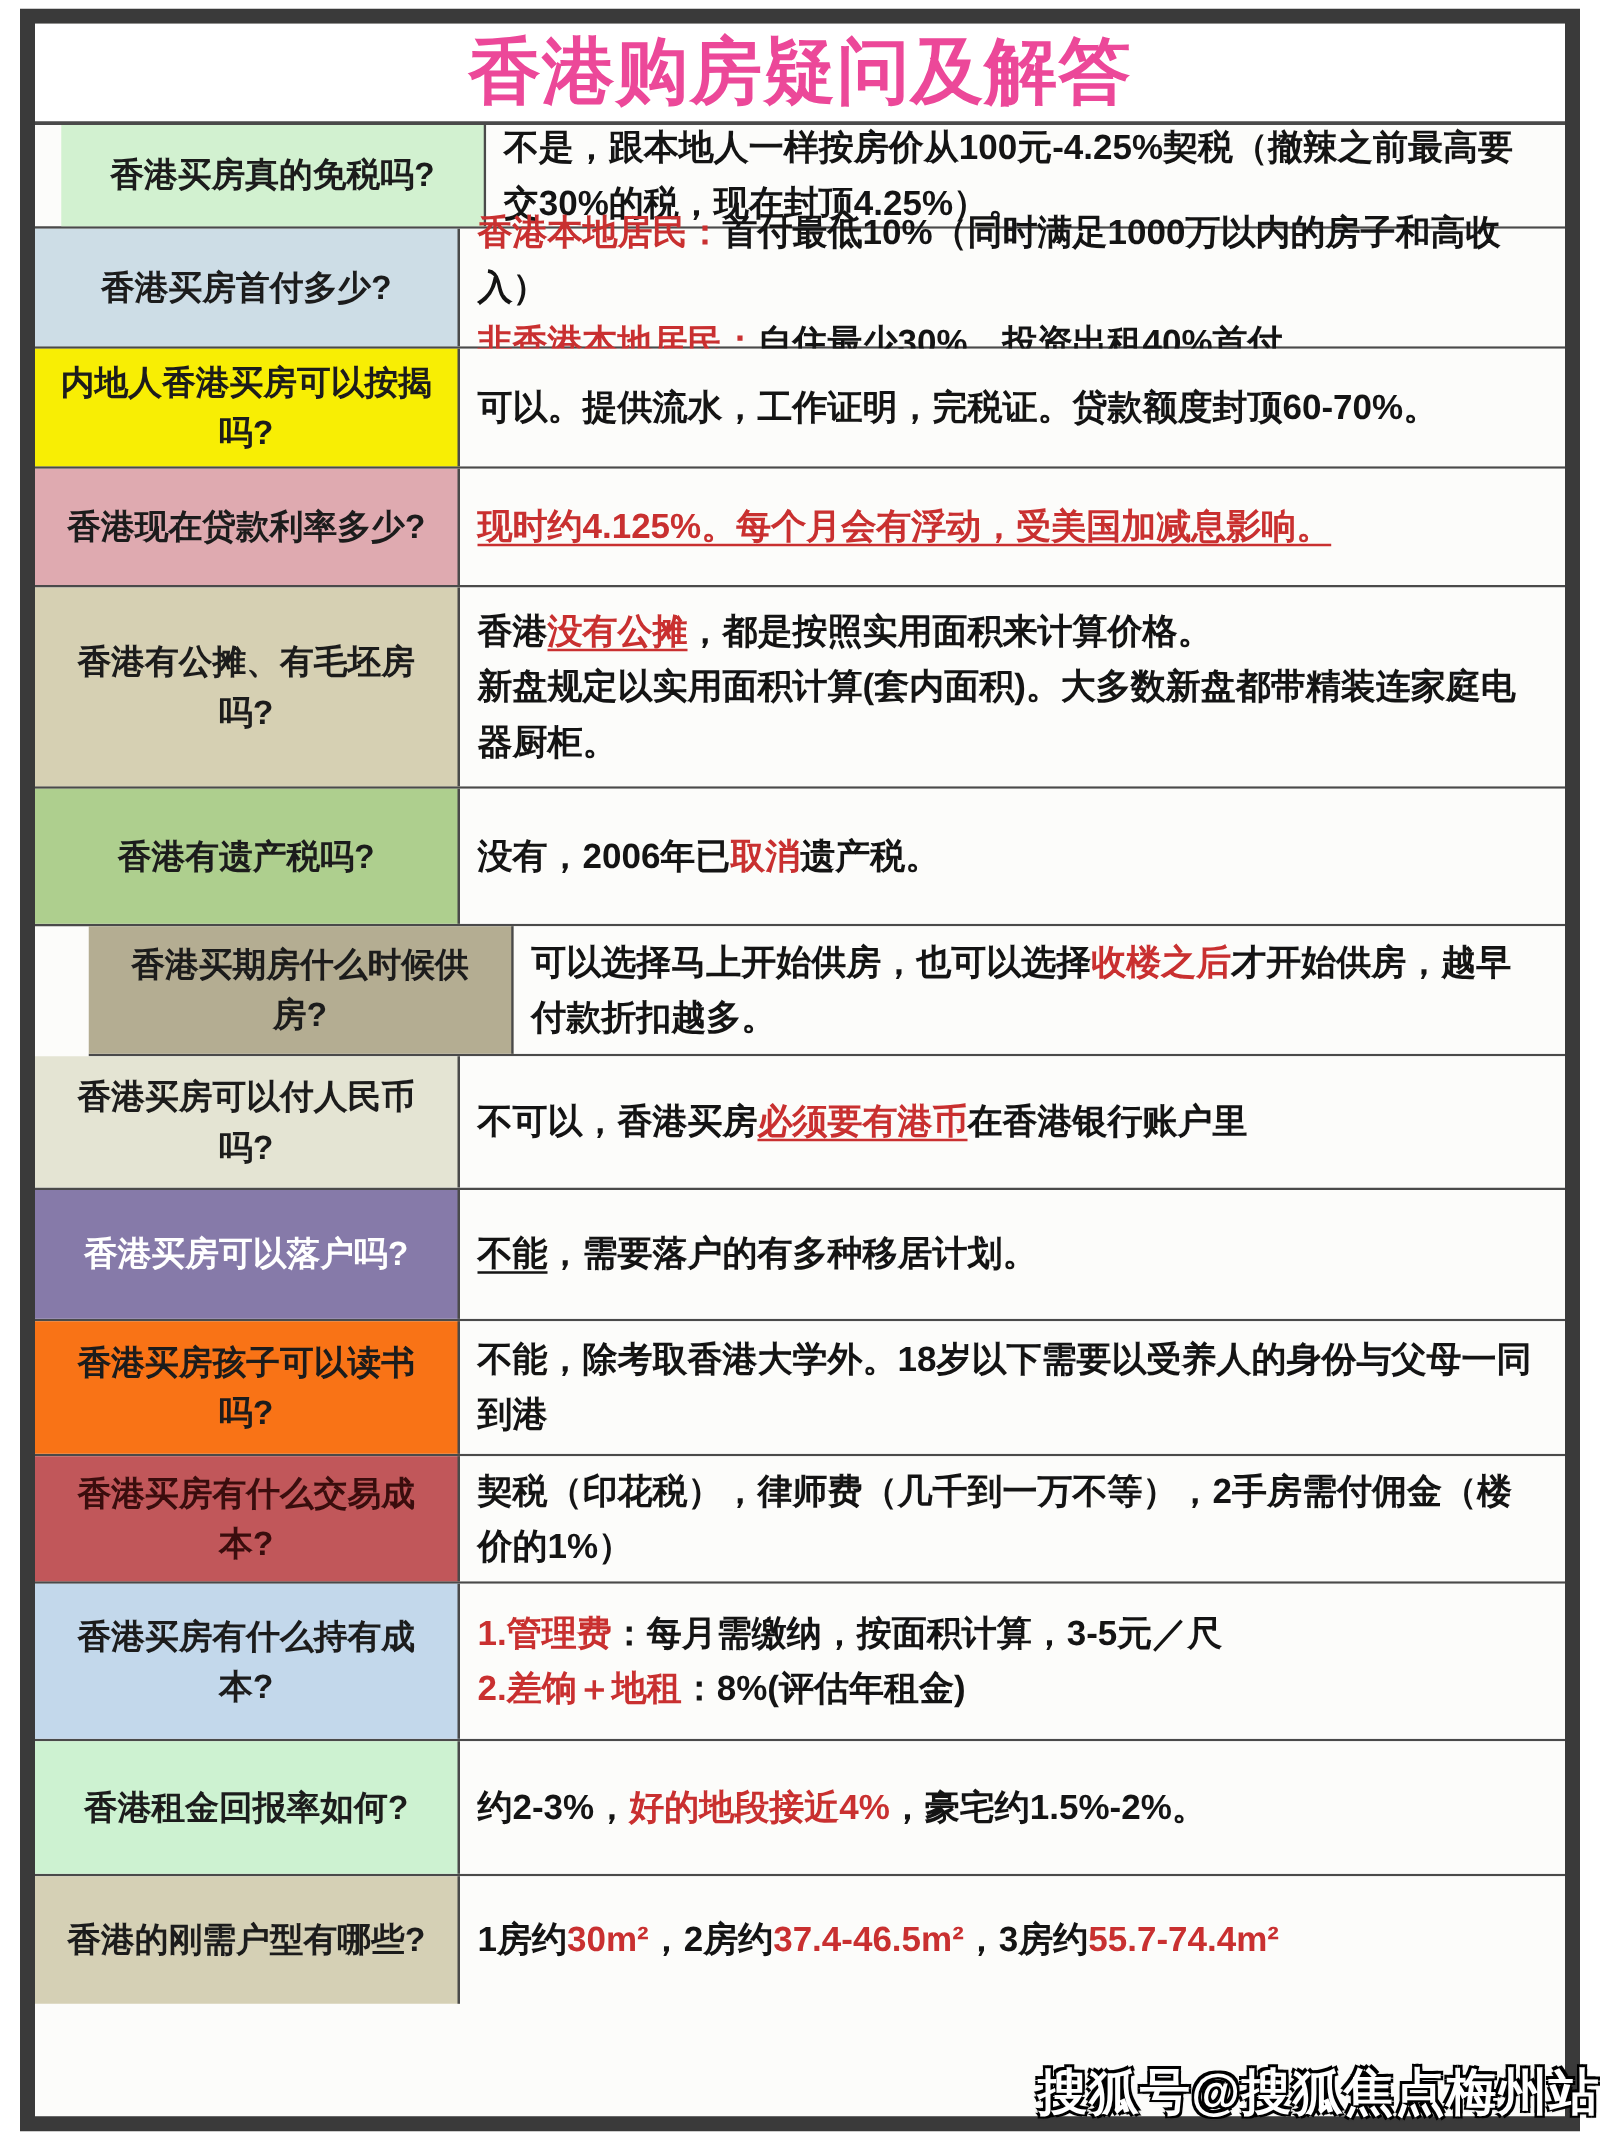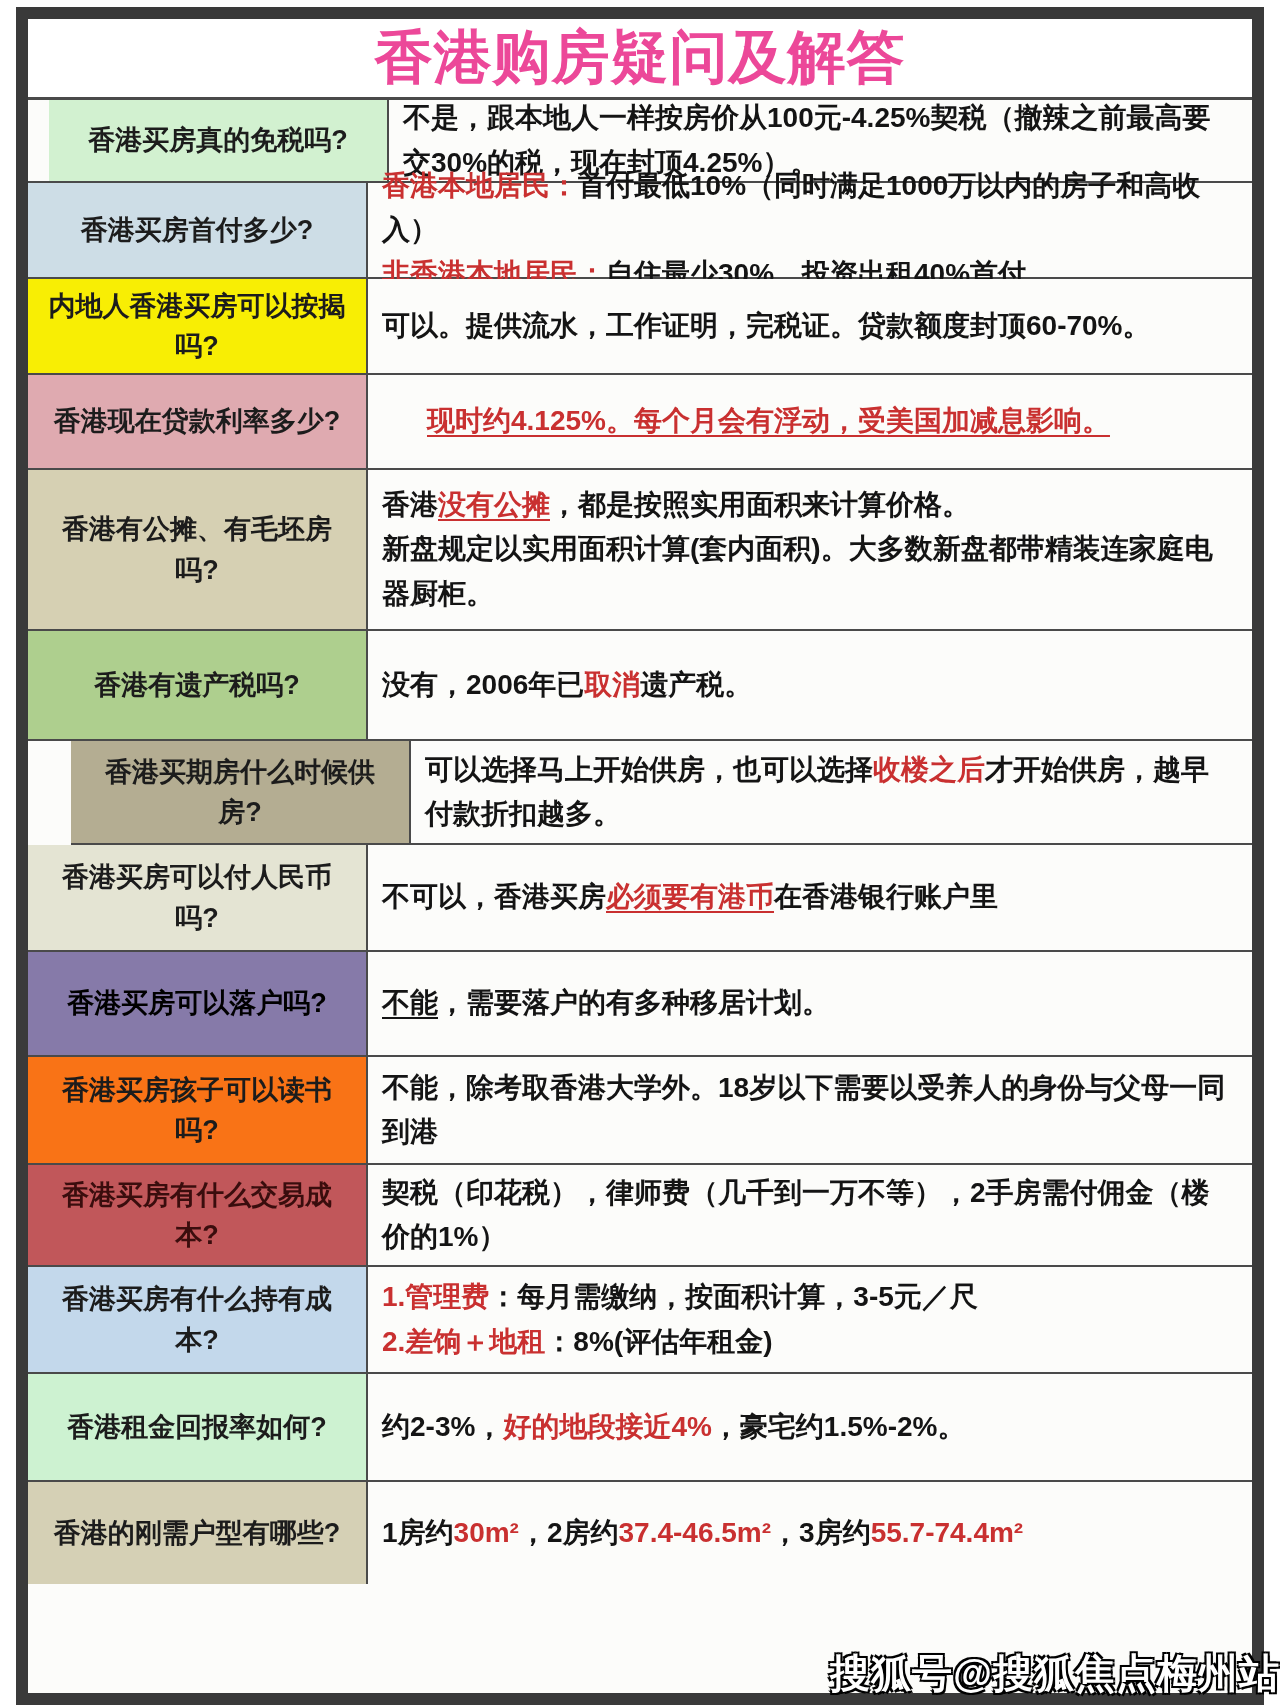--- a/index.html
+++ b/index.html
@@ -65,21 +65,21 @@
     </div>
   </div>
 
   <div class="row" style="height: 96px;">
     <div class="qcell" style="background: rgb(248, 238, 4);">内地人香港买房可以按揭吗?</div>
     <div class="acell">
       <div class="atext"><span>可以。提供流水，工作证明，完税证。贷款额度封顶60-70%。</span></div>
     </div>
   </div>
 
-  <div class="row" style="height: 95px; gap: 45px;">
+  <div class="row" style="height: 95px;">
     <div class="qcell" style="background: rgb(223, 170, 176);">香港现在贷款利率多少?</div>
     <div class="acell">
       <div class="atext"><span class="red u">现时约4.125%。每个月会有浮动，受美国加减息影响。</span></div>
     </div>
   </div>
 
   <div class="row" style="height: 161px;">
     <div class="qcell" style="background: rgb(214, 208, 179);">香港有公摊、有毛坯房吗?</div>
     <div class="acell">
       <div class="atext"><span>香港</span><span class="red u">没有公摊</span><span>，都是按照实用面积来计算价格。</span><br><span>新盘规定以实用面积计算(套内面积)。大多数新盘都带精装连家庭电器厨柜。</span></div>
@@ -102,41 +102,41 @@
 
 
   <div class="row" style="height: 107px;">
     <div class="qcell" style="background: rgb(228, 228, 211);">香港买房可以付人民币吗?</div>
     <div class="acell">
       <div class="atext"><span>不可以，香港买房</span><span class="red u">必须要有港币</span><span>在香港银行账户里</span></div>
     </div>
   </div>
 
   <div class="row" style="height: 105px;">
-    <div class="qcell" style="background: rgb(134, 122, 169); color: #000000;">香港买房可以落户吗?</div>
+    <div class="qcell" style="background: rgb(134, 122, 169); color: #ffffff;">香港买房可以落户吗?</div>
     <div class="acell">
       <div class="atext"><span class="u">不能</span><span>，需要落户的有多种移居计划。</span></div>
     </div>
   </div>
 
   <div class="row" style="height: 108px;">
     <div class="qcell" style="background: #f97316;">香港买房孩子可以读书吗?</div>
     <div class="acell">
       <div class="atext"><span>不能，除考取香港大学外。18岁以下需要以受养人的身份与父母一同到港</span></div>
     </div>
   </div>
 
   <div class="row" style="height: 102px;">
     <div class="qcell" style="background: rgb(193, 87, 90); color: rgb(58, 13, 13);">香港买房有什么交易成本?</div>
     <div class="acell">
       <div class="atext"><span>契税（印花税），律师费（几千到一万不等），2手房需付佣金（楼价的1%）</span></div>
     </div>
   </div>
 
-  <div class="row" style="height: 107px;">
+  <div class="row" style="height: 126px;">
     <div class="qcell" style="background: rgb(195, 216, 235);">香港买房有什么持有成本?</div>
     <div class="acell">
       <div class="atext"><span class="red">1.管理费</span><span>：每月需缴纳，按面积计算，3-5元／尺</span><br><span class="red">2.差饷＋地租</span><span>：8%(评估年租金)</span></div>
     </div>
   </div>
 
   <div class="row" style="height: 108px;">
     <div class="qcell" style="background: rgb(205, 242, 209);">香港租金回报率如何?</div>
     <div class="acell">
       <div class="atext"><span>约2-3%，</span><span class="red">好的地段接近4%</span><span>，豪宅约1.5%-2%。</span></div>

